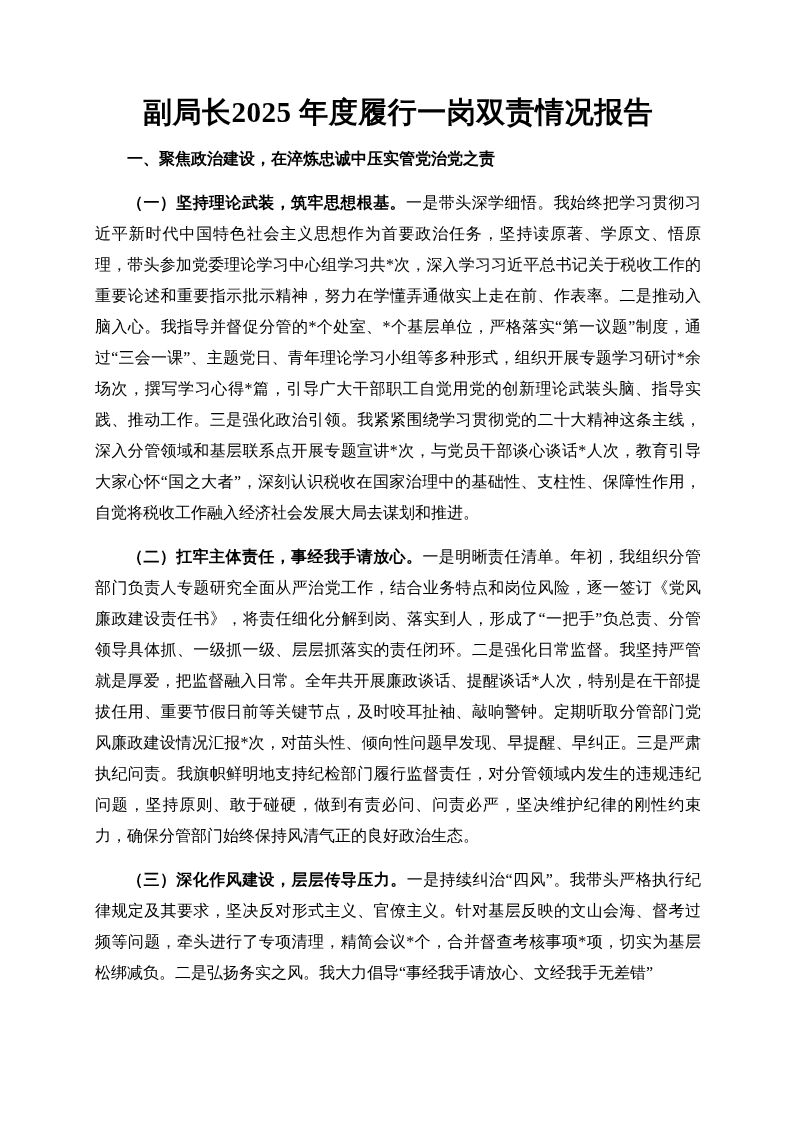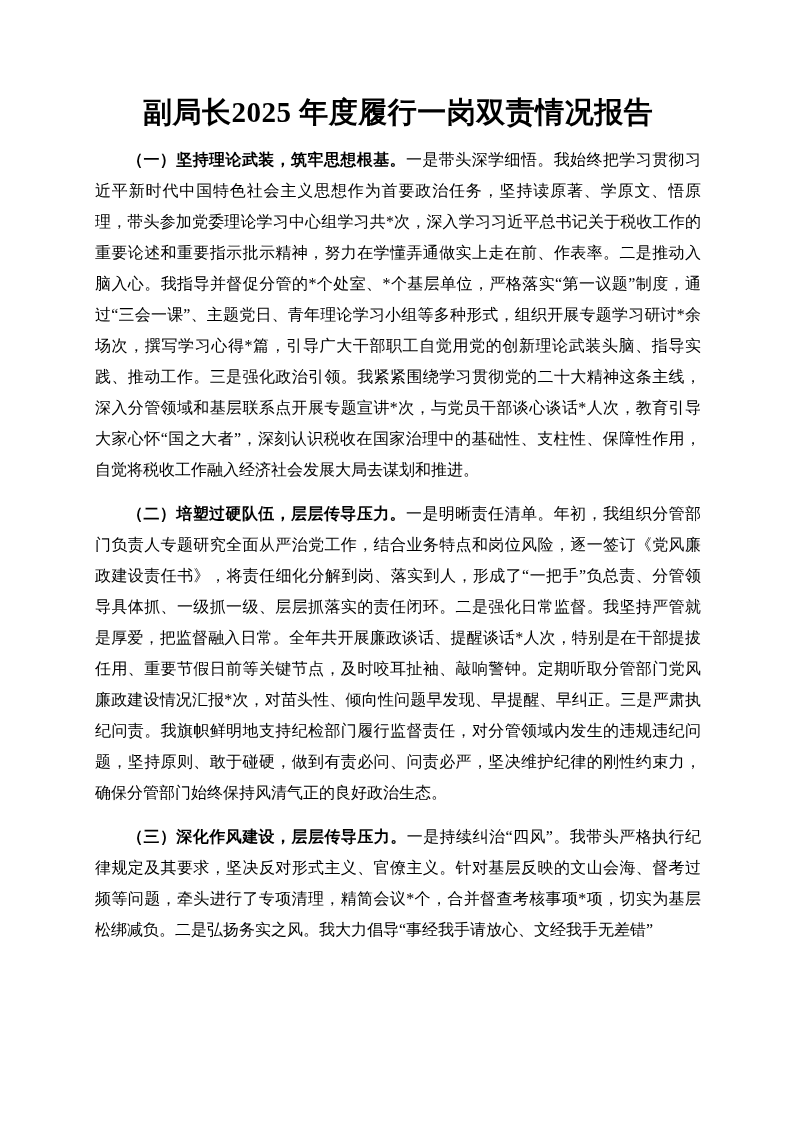--- a/index.html
+++ b/index.html
@@ -52,26 +52,27 @@
   }
 </style>
 </head>
 <body>
 
 <div class="page">
 
   <h1 class="doc-title">副局长2025 年度履行一岗双责情况报告</h1>
 
 
+  <h2 class="section-heading">一、聚焦政治建设，在淬炼忠诚中压实管党治党之责</h2>
 
   <p class="para item-para">
     <span class="lead">（一）坚持理论武装，筑牢思想根基。</span><span>一是带头深学细悟。我始终把学习贯彻习近平新时代中国特色社会主义思想作为首要政治任务，坚持读原著、学原文、悟原理，带头参加党委理论学习中心组学习共*次，深入学习习近平总书记关于税收工作的重要论述和重要指示批示精神，努力在学懂弄通做实上走在前、作表率。二是推动入脑入心。我指导并督促分管的*个处室、*个基层单位，严格落实“第一议题”制度，通过“三会一课”、主题党日、青年理论学习小组等多种形式，组织开展专题学习研讨*余场次，撰写学习心得*篇，引导广大干部职工自觉用党的创新理论武装头脑、指导实践、推动工作。三是强化政治引领。我紧紧围绕学习贯彻党的二十大精神这条主线，深入分管领域和基层联系点开展专题宣讲*次，与党员干部谈心谈话*人次，教育引导大家心怀“国之大者”，深刻认识税收在国家治理中的基础性、支柱性、保障性作用，自觉将税收工作融入经济社会发展大局去谋划和推进。</span>
   </p>
 
   <p class="para item-para">
-    <span class="lead">（二）培塑过硬队伍，层层传导压力。</span><span>一是明晰责任清单。年初，我组织分管部门负责人专题研究全面从严治党工作，结合业务特点和岗位风险，逐一签订《党风廉政建设责任书》，将责任细化分解到岗、落实到人，形成了“一把手”负总责、分管领导具体抓、一级抓一级、层层抓落实的责任闭环。二是强化日常监督。我坚持严管就是厚爱，把监督融入日常。全年共开展廉政谈话、提醒谈话*人次，特别是在干部提拔任用、重要节假日前等关键节点，及时咬耳扯袖、敲响警钟。定期听取分管部门党风廉政建设情况汇报*次，对苗头性、倾向性问题早发现、早提醒、早纠正。三是严肃执纪问责。我旗帜鲜明地支持纪检部门履行监督责任，对分管领域内发生的违规违纪问题，坚持原则、敢于碰硬，做到有责必问、问责必严，坚决维护纪律的刚性约束力，确保分管部门始终保持风清气正的良好政治生态。</span>
+    <span class="lead">（二）扛牢主体责任，事经我手请放心。</span><span>一是明晰责任清单。年初，我组织分管部门负责人专题研究全面从严治党工作，结合业务特点和岗位风险，逐一签订《党风廉政建设责任书》，将责任细化分解到岗、落实到人，形成了“一把手”负总责、分管领导具体抓、一级抓一级、层层抓落实的责任闭环。二是强化日常监督。我坚持严管就是厚爱，把监督融入日常。全年共开展廉政谈话、提醒谈话*人次，特别是在干部提拔任用、重要节假日前等关键节点，及时咬耳扯袖、敲响警钟。定期听取分管部门党风廉政建设情况汇报*次，对苗头性、倾向性问题早发现、早提醒、早纠正。三是严肃执纪问责。我旗帜鲜明地支持纪检部门履行监督责任，对分管领域内发生的违规违纪问题，坚持原则、敢于碰硬，做到有责必问、问责必严，坚决维护纪律的刚性约束力，确保分管部门始终保持风清气正的良好政治生态。</span>
   </p>
 
   <p class="para item-para">
     <span class="lead">（三）深化作风建设，层层传导压力。</span><span>一是持续纠治“四风”。我带头严格执行纪律规定及其要求，坚决反对形式主义、官僚主义。针对基层反映的文山会海、督考过频等问题，牵头进行了专项清理，精简会议*个，合并督查考核事项*项，切实为基层松绑减负。二是弘扬务实之风。我大力倡导“事经我手请放心、文经我手无差错”</span>
   </p>
 
 </div>
 
 </body></html>

